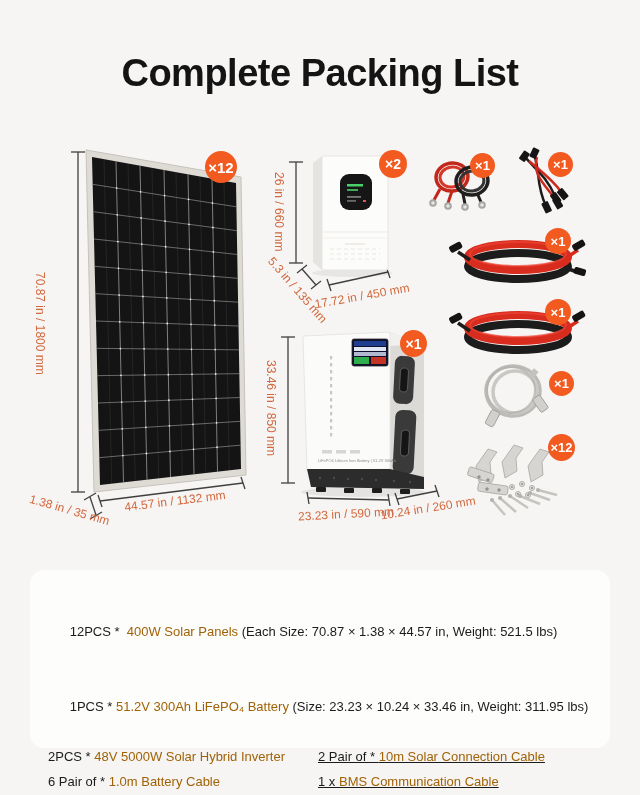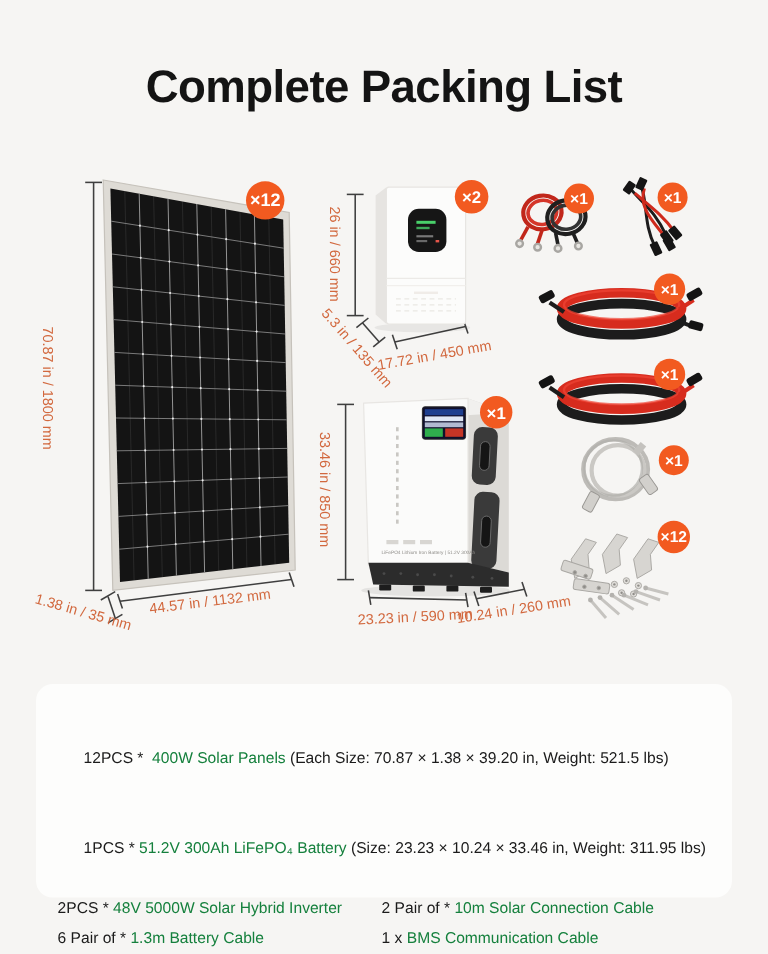--- a/index.html
+++ b/index.html
@@ -22,24 +22,24 @@
     position:absolute;color:#d2683e;font-size:12px;white-space:nowrap;
     text-align:center;
   }
   .dim.v{writing-mode:vertical-rl;}
   .card{
     position:absolute;left:30px;top:570px;width:580px;height:178px;
     background:#fdfdfc;border-radius:14px;box-sizing:border-box;
     padding:24px 18px 0 18px;
   }
   .row{font-size:13px;line-height:25px;color:#1b1b1b;white-space:pre-wrap;}
-  .row .name{color:#15803d;}
+  .row .name{color:#a16207;}
   .row.split{display:flex;}
   .row.split .lcol{flex:0 0 270px;}
-  .row.split .rcol{flex:1;}
+  .row.split .rcol{flex:1;text-decoration:underline;}
 </style>
 </head>
 <body>
 
 <div class="page">
 
   <div class="title">Complete Packing List</div>
 
   <svg class="gfx" width="640" height="795" viewBox="0 0 640 795">
 
@@ -363,31 +363,31 @@
   <div class="dim" style="left:110px;top:494px;width:130px;transform:rotate(-7deg);">44.57 in / 1132 mm</div>
   <div class="dim v" style="left:272px;top:172px;">26 in / 660 mm</div>
   <div class="dim" style="left:250px;top:283px;width:95px;transform:rotate(49deg);">5.3 in / 135 mm</div>
   <div class="dim" style="left:312px;top:289px;width:100px;transform:rotate(-10deg);">17.72 in / 450 mm</div>
   <div class="dim v" style="left:264px;top:360px;">33.46 in / 850 mm</div>
   <div class="dim" style="left:296px;top:507px;width:100px;transform:rotate(-3deg);">23.23 in / 590 mm</div>
   <div class="dim" style="left:378px;top:501px;width:100px;transform:rotate(-9deg);">10.24 in / 260 mm</div>
 
   <div class="card">
     <div class="row">
-      <span>12PCS *  </span><span class="name">400W Solar Panels</span><span> (Each Size: 70.87 × 1.38 × 39.20 in, Weight: 521.5 lbs)</span>
+      <span>12PCS *  </span><span class="name">400W Solar Panels</span><span> (Each Size: 70.87 × 1.38 × 44.57 in, Weight: 521.5 lbs)</span>
     </div>
     <div class="row">
       <span>1PCS * </span><span class="name">51.2V 300Ah LiFePO₄ Battery</span><span> (Size: 23.23 × 10.24 × 33.46 in, Weight: 311.95 lbs)</span>
     </div>
     <div class="row split">
       <div class="lcol"><span>2PCS * </span><span class="name">48V 5000W Solar Hybrid Inverter</span></div>
       <div class="rcol"><span>2 Pair of * </span><span class="name">10m Solar Connection Cable</span></div>
     </div>
     <div class="row split">
-      <div class="lcol"><span>6 Pair of * </span><span class="name">1.3m Battery Cable</span></div>
+      <div class="lcol"><span>6 Pair of * </span><span class="name">1.0m Battery Cable</span></div>
       <div class="rcol"><span>1 x </span><span class="name">BMS Communication Cable</span></div>
     </div>
     <div class="row split">
       <div class="lcol"></div>
       <div class="rcol"></div>
     </div>
   </div>
 
 </div>
 

